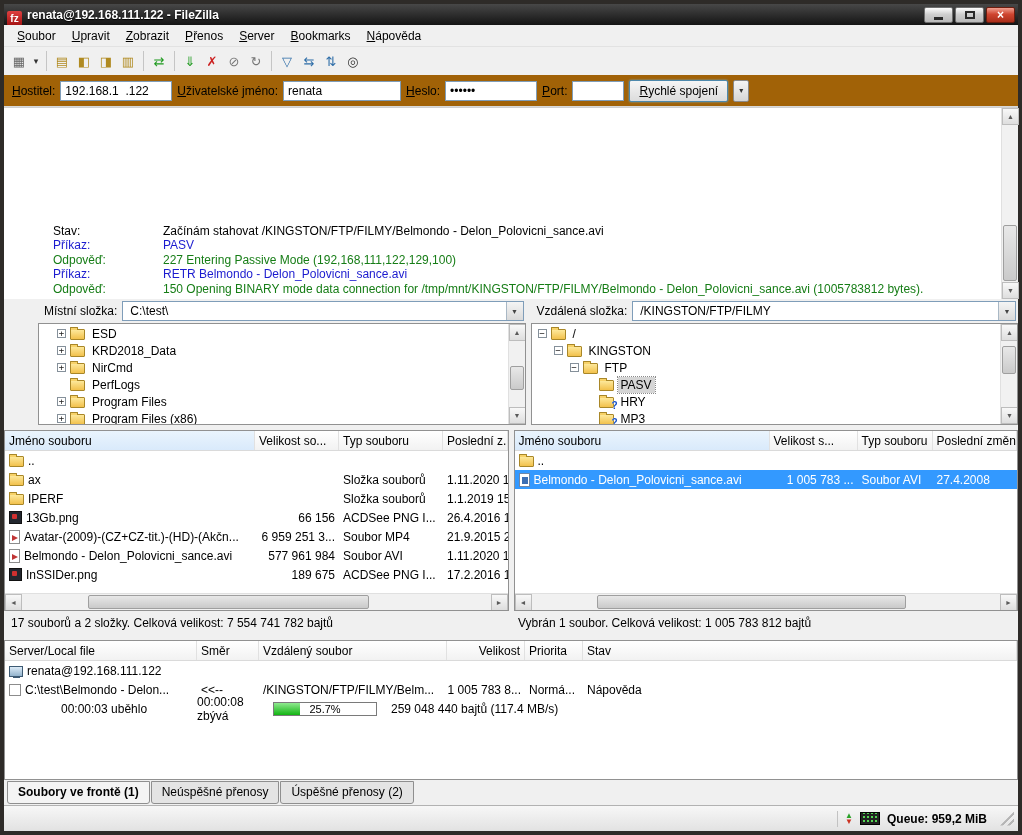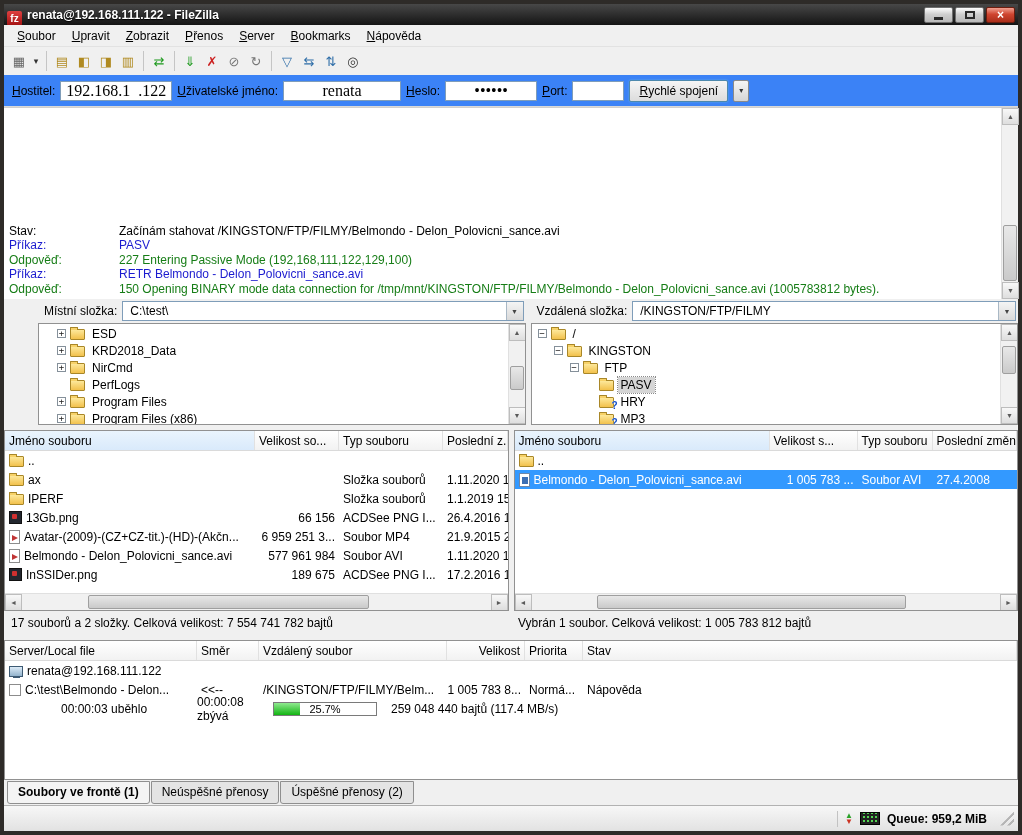--- a/index.html
+++ b/index.html
@@ -22,41 +22,41 @@
   .menu-item{padding:3px 8px;display:inline-block;cursor:default;}
   .menu-item::first-letter{text-decoration:underline;}
   .toolbar{height:28px;flex:none;background:#f0f0f0;display:flex;align-items:center;padding-left:4px;}
   .tb{width:22px;height:22px;display:flex;align-items:center;justify-content:center;font-size:13px;border:1px solid transparent;border-radius:2px;}
   .tb.dd{width:12px;font-size:9px;color:#333;}
   .tb-sep{width:1px;height:20px;background:#c5c5c5;margin:0 4px;flex:none;}
   .tb-site{color:#666;} .tb-yellow{color:#b08a20;} .tb-green{color:#1f9a1f;}
   .tb-red{color:#cc2222;} .tb-gray{color:#777;} .tb-blue{color:#2f6ea8;} .tb-dark{color:#333;}
 
   
-  .quickconnect{height:32px;flex:none;background:#3b82f6;display:flex;align-items:center;padding-left:8px;gap:5px;border-bottom:1px solid #d8d8d8;}
+  .quickconnect{height:32px;flex:none;background:#a16207;display:flex;align-items:center;padding-left:8px;gap:5px;border-bottom:1px solid #d8d8d8;}
   .qc-label{display:inline-block;white-space:nowrap;}
   .qc-label::first-letter{text-decoration:underline;}
-  .qc-input{height:20px;border:1px solid #7f9db9;background:#fff;padding:0 4px;font-family:Liberation Serif, serif;font-size:16px;text-align:center;}
+  .qc-input{height:20px;border:1px solid #7f9db9;background:#fff;padding:0 4px;font-family:Liberation Sans, sans-serif;font-size:12px;}
   .qc-btn{height:22px;padding:2px 9px;border:1px solid #4d89ad;border-radius:2px;background:linear-gradient(#f5f5f5,#dcdcdc);box-shadow:0 0 2px #67b3e4;font-family:"Liberation Sans",sans-serif;font-size:12px;}
   .qc-btn::first-letter{text-decoration:underline;}
   .qc-dd{width:16px;height:22px;border:1px solid #8a8a8a;border-radius:2px;background:linear-gradient(#f5f5f5,#d6d6d6);font-size:8px;color:#333;display:flex;align-items:center;justify-content:center;}
 
   
   .scroll-v{width:17px;flex:none;background:#f1f1f1;border-left:1px solid #e0e0e0;display:flex;flex-direction:column;}
   .scroll-h{height:17px;flex:none;background:#f1f1f1;border-top:1px solid #e0e0e0;display:flex;margin-top:auto;}
   .sb-btn{width:17px;height:17px;flex:none;display:flex;align-items:center;justify-content:center;font-size:7px;color:#5a5a5a;background:linear-gradient(#f8f8f8,#dedede);border:1px solid #bdbdbd;}
   .sb-track{flex:1;position:relative;}
   .sb-thumb{position:absolute;background:linear-gradient(#e8e8e8,#cacaca);border:1px solid #9f9f9f;border-radius:2px;}
   .scroll-v .sb-thumb{left:1px;right:1px;}
   .scroll-h .sb-thumb{top:1px;bottom:1px;}
 
   
   .log{height:192px;flex:none;background:#fff;display:flex;border-top:1px solid #cfcfcf;}
   .log-body{flex:1;display:flex;flex-direction:column;justify-content:flex-end;padding:2px 5px 3px;line-height:14.5px;overflow:hidden;}
-  .log-row{display:flex;white-space:nowrap;}
+  .log-row{display:flex;white-space:nowrap;margin-left:44px;}
   .log-label{width:110px;flex:none;}
   .k-status{color:#000;} .k-command{color:#1b1bcf;} .k-response{color:#167d16;}
 
   
   .folders{height:126px;flex:none;display:flex;margin-left:34px;}
   .pane{flex:1;min-width:0;display:flex;flex-direction:column;}
   .v-split{width:5px;flex:none;background:#f0f0f0;}
   .pane-top{height:24px;flex:none;display:flex;align-items:center;gap:5px;padding:0 2px 0 6px;}
   .pane-top .lbl{white-space:nowrap;}
   .combo{flex:1;height:20px;border:1px solid #7f9db9;background:#fff;display:flex;align-items:center;min-width:0;}

